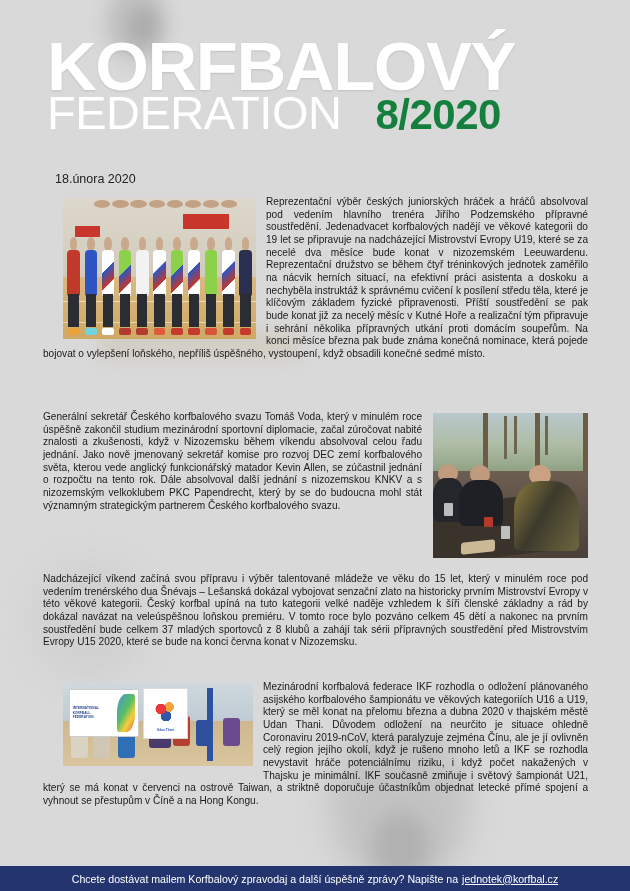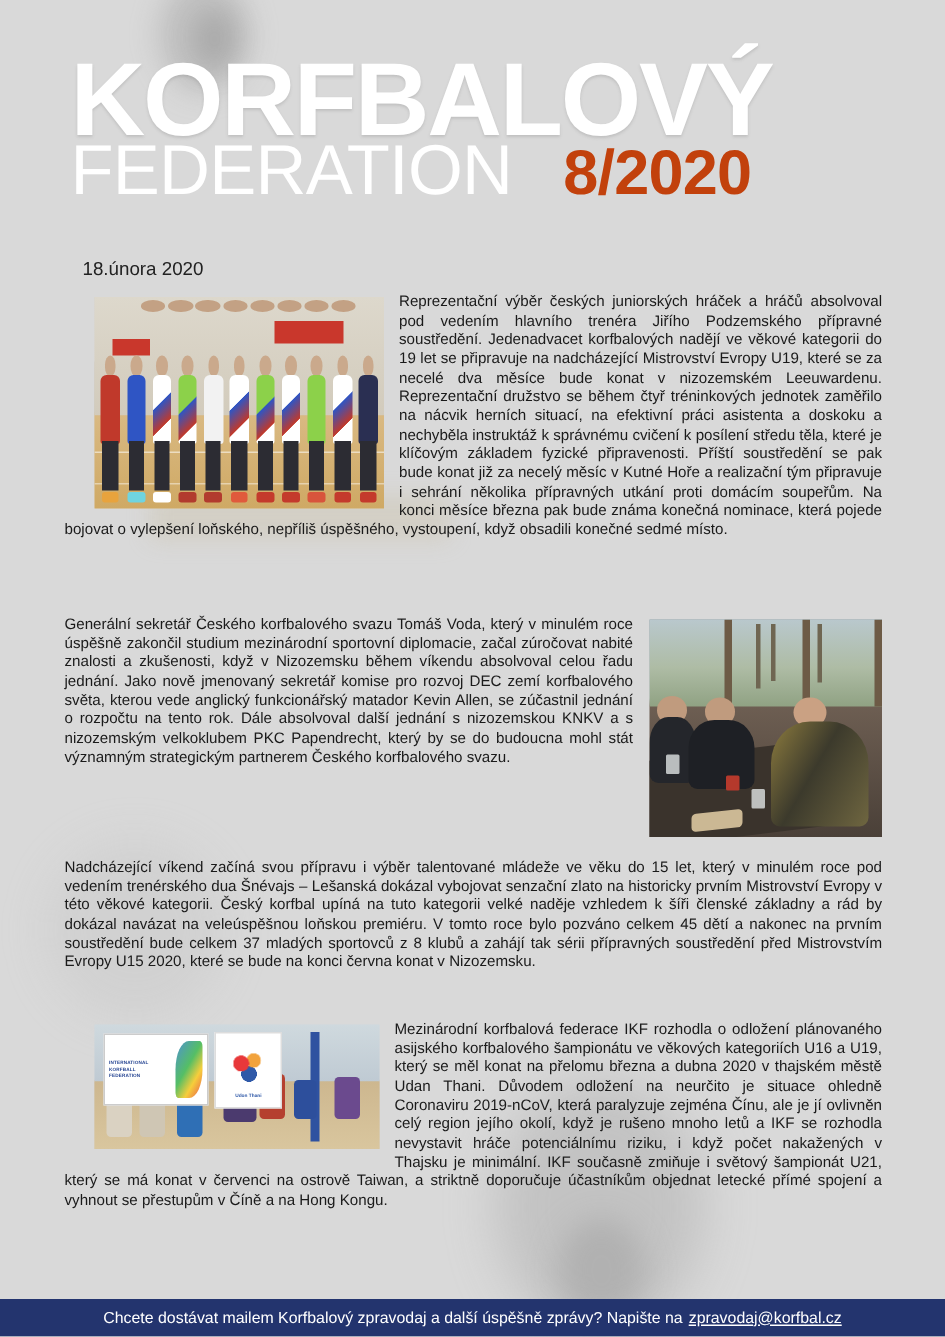--- a/index.html
+++ b/index.html
@@ -28,21 +28,21 @@
     font-size:69px;line-height:0.84;font-weight:bold;color:#ffffff;
     letter-spacing:-1.5px;white-space:nowrap;
     text-shadow:0 1px 2px rgba(120,120,120,.25);
   }
   .mast-row2{display:flex;align-items:baseline;gap:34px;margin-top:-4px;}
   .mast-line2{
     font-size:47px;line-height:0.9;font-weight:normal;color:#ffffff;
     letter-spacing:-0.5px;white-space:nowrap;
   }
   .mast-issue{
-    font-size:42px;line-height:0.9;font-weight:bold;color:#c2410c;
+    font-size:42px;line-height:0.9;font-weight:bold;color:#15803d;
     letter-spacing:-0.5px;white-space:nowrap;
   }
   .date{position:absolute;left:55px;top:172px;font-size:12.5px;color:#222;}
 
   
   .article{
     position:absolute;
     font-size:10.1px;
     line-height:12.65px;
     text-align:justify;
@@ -297,16 +297,16 @@
   </div>
 
   <div class="footer">
     
     
     
   </div>
 
   <div class="subscribe">
     <span class="st">Chcete dostávat mailem Korfbalový zpravodaj a další úspěšně zprávy?  Napište na</span>
-    <span class="se">zpravodaj@korfbal.cz</span>
+    <span class="se">jednotek@korfbal.cz</span>
   </div>
 
 </div>
 
 </body></html>

